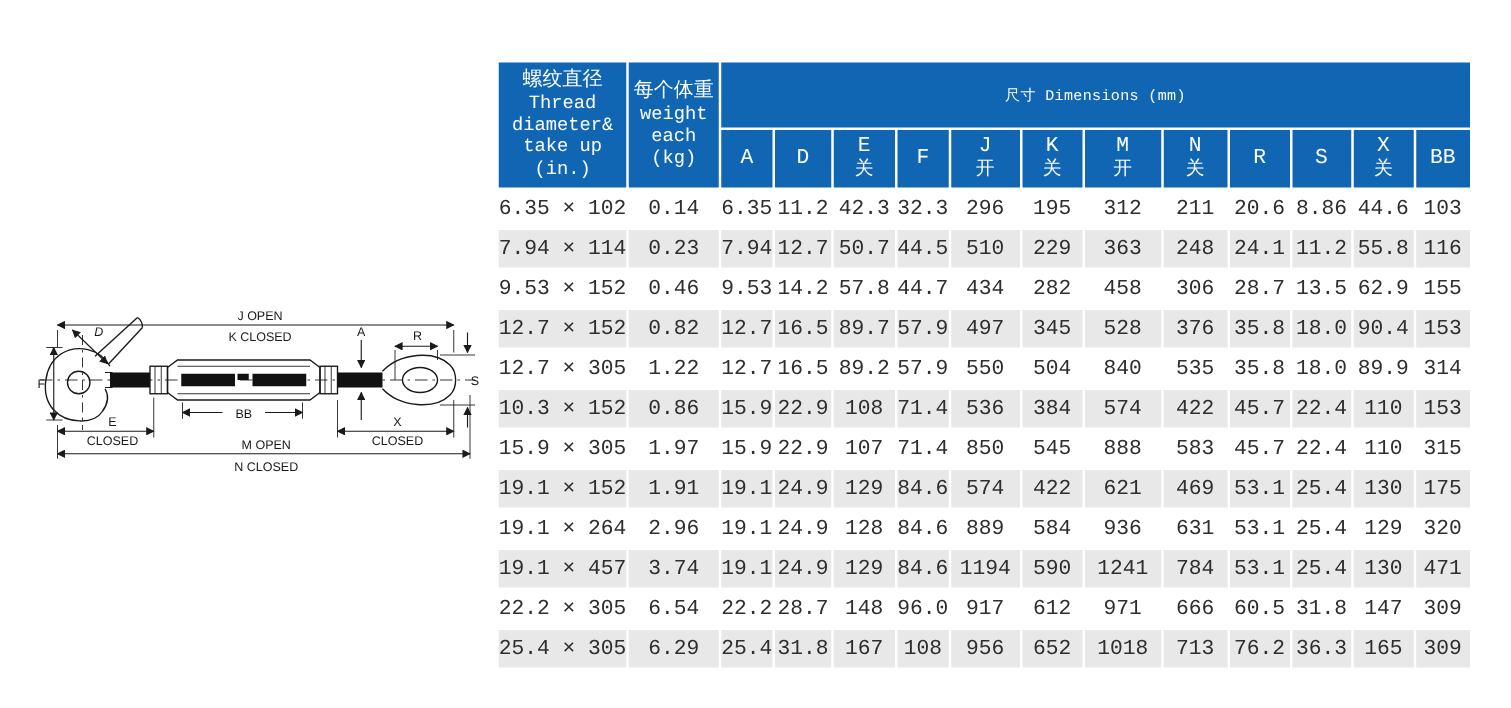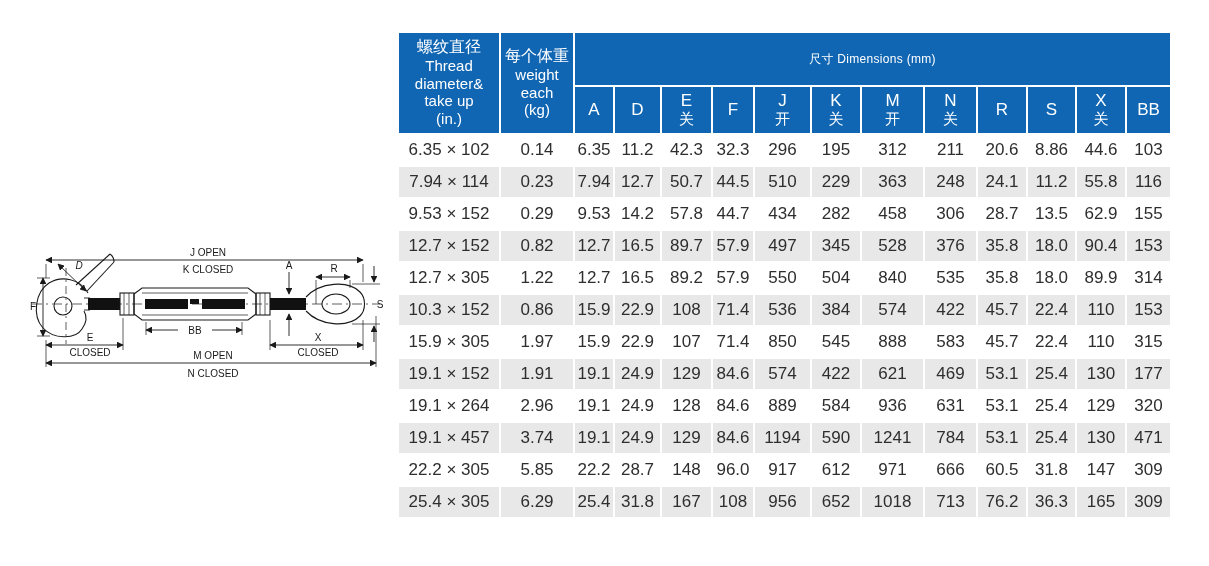--- a/index.html
+++ b/index.html
@@ -14,22 +14,22 @@
     font-family:"Liberation Sans", sans-serif;
   }
   
   .diagram{position:absolute;left:18px;top:220px;width:374px;height:182px;}
   .diagram text{
     font-family:"Liberation Sans", sans-serif;
     font-size:10px;fill:#1a1a1a;text-anchor:middle;
   }
   
   table.spec{
-    position:absolute;left:397px;top:31px;
-    border-collapse:separate;border-spacing:2px;table-layout:fixed;
+    position:absolute;left:397px;top:48px;
+    border-collapse:separate;border-spacing:2px;table-layout:fixed;font-family:Liberation Mono, monospace;
   }
   table.spec th{
     background:var(--header-blue);color:#fff;font-weight:normal;
     text-align:center;vertical-align:middle;padding:0 1px;
   }
   th.banner{font-size:12px;height:52px;letter-spacing:.3px;}
   th.big-head{font-size:15px;line-height:1.18;}
   th.big-head .zh{font-size:16px;display:block;}
   th.big-head .en{display:block;}
   th.colhead{font-size:17px;height:46px;line-height:1.1;}
@@ -248,21 +248,21 @@
           <td>229</td>
           <td>363</td>
           <td>248</td>
           <td>24.1</td>
           <td>11.2</td>
           <td>55.8</td>
           <td>116</td>
         </tr>
         <tr>
           <td>9.53 × 152</td>
-          <td>0.29</td>
+          <td>0.46</td>
           <td>9.53</td>
           <td>14.2</td>
           <td>57.8</td>
           <td>44.7</td>
           <td>434</td>
           <td>282</td>
           <td>458</td>
           <td>306</td>
           <td>28.7</td>
           <td>13.5</td>
@@ -340,21 +340,21 @@
           <td>24.9</td>
           <td>129</td>
           <td>84.6</td>
           <td>574</td>
           <td>422</td>
           <td>621</td>
           <td>469</td>
           <td>53.1</td>
           <td>25.4</td>
           <td>130</td>
-          <td>177</td>
+          <td>175</td>
         </tr>
         <tr>
           <td>19.1 × 264</td>
           <td>2.96</td>
           <td>19.1</td>
           <td>24.9</td>
           <td>128</td>
           <td>84.6</td>
           <td>889</td>
           <td>584</td>
@@ -376,21 +376,21 @@
           <td>590</td>
           <td>1241</td>
           <td>784</td>
           <td>53.1</td>
           <td>25.4</td>
           <td>130</td>
           <td>471</td>
         </tr>
         <tr>
           <td>22.2 × 305</td>
-          <td>5.85</td>
+          <td>6.54</td>
           <td>22.2</td>
           <td>28.7</td>
           <td>148</td>
           <td>96.0</td>
           <td>917</td>
           <td>612</td>
           <td>971</td>
           <td>666</td>
           <td>60.5</td>
           <td>31.8</td>

